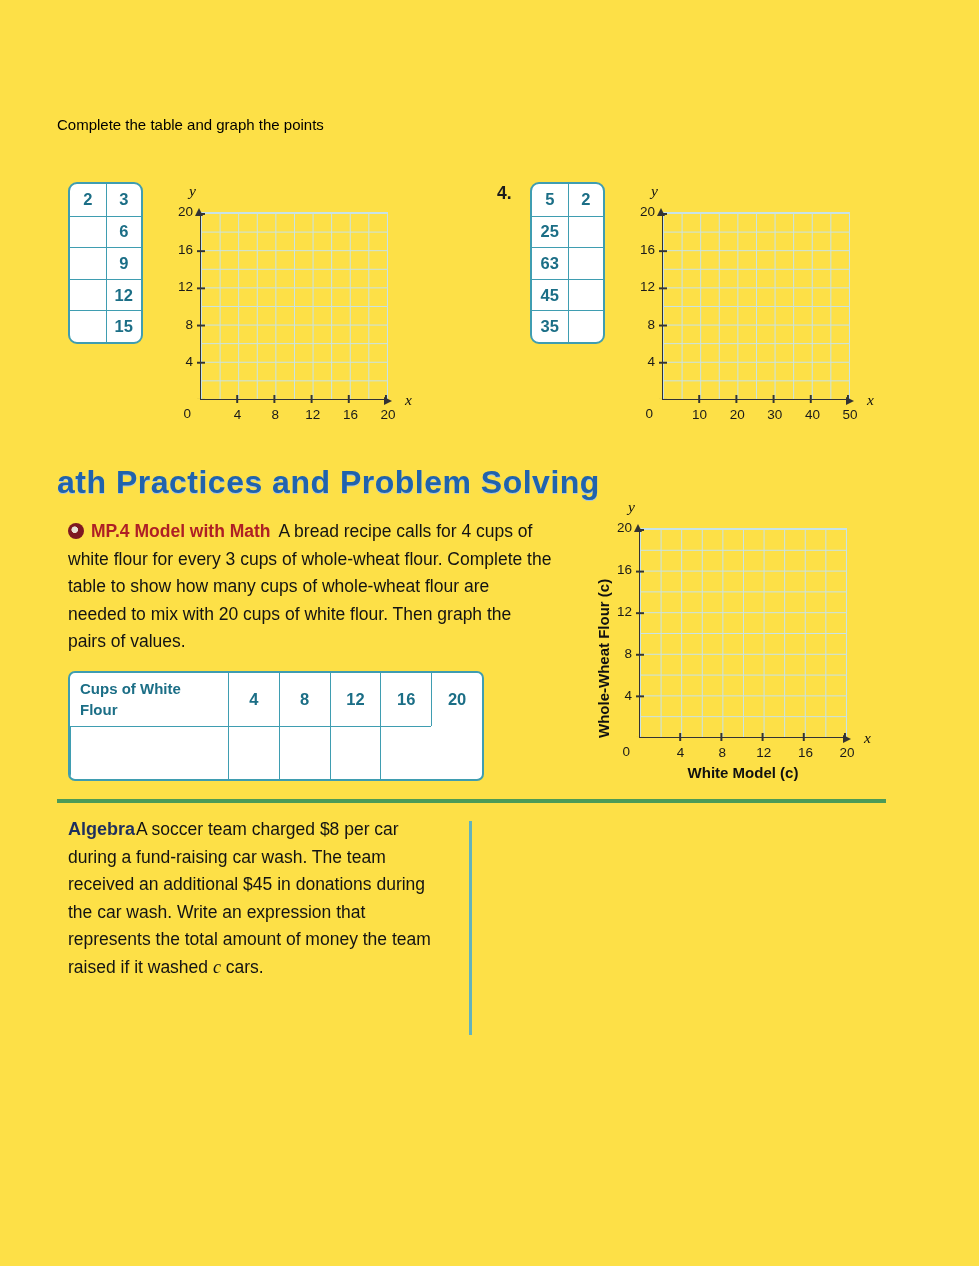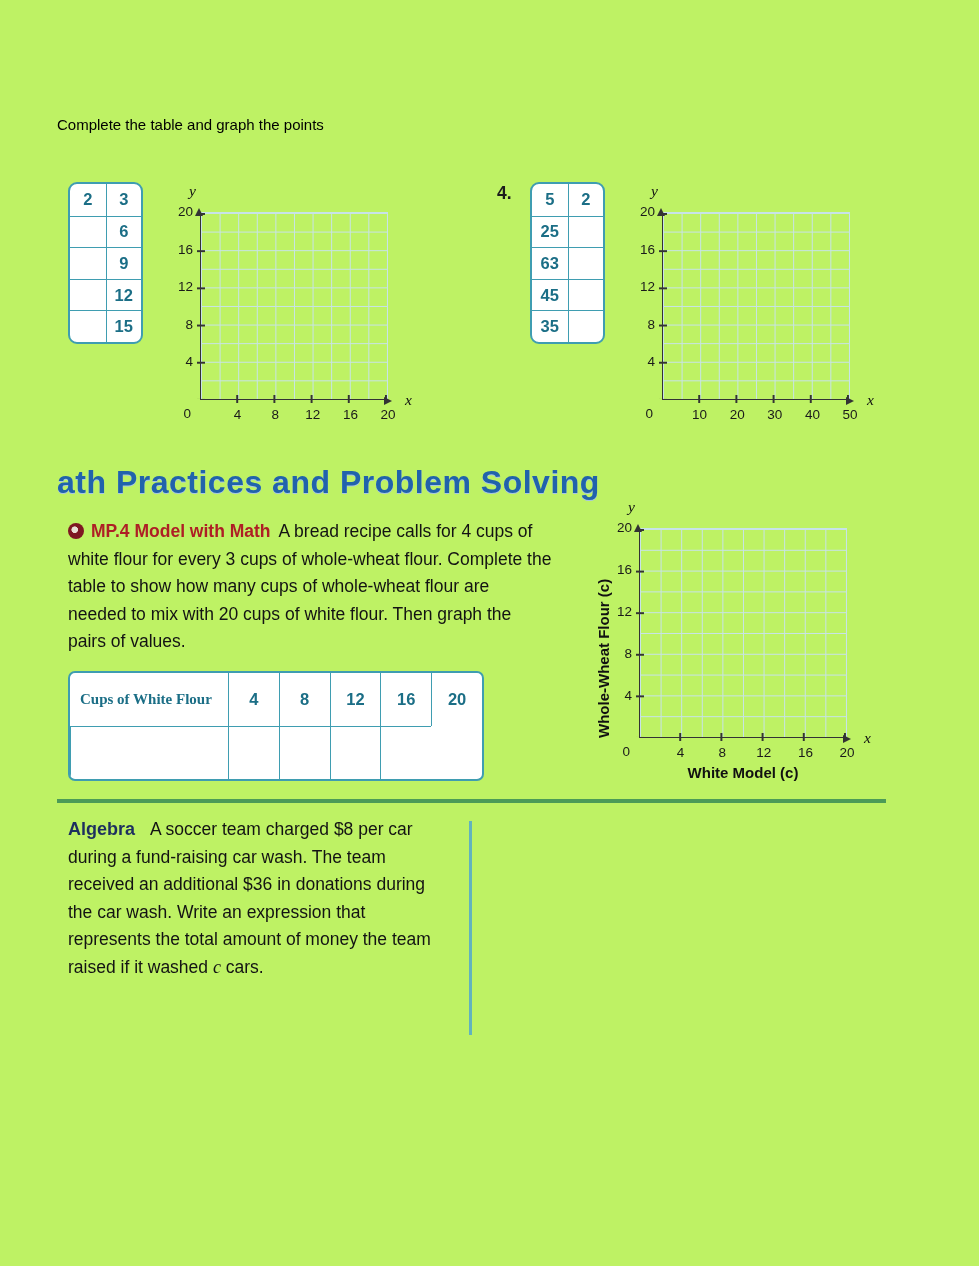--- a/index.html
+++ b/index.html
@@ -7,21 +7,21 @@
     --teal-text:#1b6e86;
     --grid:#c7e3e9;
     --axis:#333;
     --red:#ae1f25;
     --blue:#2163ab;
     --green:#4c9b57;
   }
   *{box-sizing:border-box;}
   html,body{margin:0;padding:0;background:#fff;}
   body{font-family:"Liberation Sans",sans-serif;color:#151515;}
-  .page{position:relative;width:979px;height:1266px;background:#bef264;overflow:hidden;}
+  .page{position:relative;width:979px;height:1266px;background:#fde047;overflow:hidden;}
 
   .instruction{position:absolute;left:57px;top:116px;font-size:15px;color:#000;}
 
   
   .mini-table{position:absolute;display:grid;grid-template-columns:1fr 1fr;grid-auto-rows:31.6px;
     width:75px;border:2.5px solid var(--teal-border);border-radius:9px;overflow:hidden;background:#fff;}
   .mt-cell{display:flex;align-items:center;justify-content:center;font-size:16.5px;
     color:var(--teal-text);font-weight:600;}
   .mt-cell:nth-child(even){border-left:1.6px solid var(--teal-border);}
   .mt-cell:nth-child(n+3){border-top:1.6px solid var(--teal-border);}
@@ -72,31 +72,31 @@
   .mp-icon{display:inline-block;width:16px;height:16px;border-radius:50%;
     background:radial-gradient(circle at 42% 42%,#e9e2d6 0 3px,#7e1822 3.6px);
     vertical-align:-2px;margin-right:7px;}
   .mp-label{color:var(--red);font-weight:bold;margin-right:8px;}
 
   
   .flour-table{position:absolute;left:68px;top:671px;width:416px;display:grid;
     grid-template-columns:158px repeat(5,1fr);grid-auto-rows:53px;
     border:2.5px solid var(--teal-border);border-radius:7px;overflow:hidden;background:#fff;}
   .ft-header{display:flex;align-items:center;padding:4px 8px 4px 10px;
-    color:var(--teal-text);font-weight:bold;font-size:15px;line-height:1.35;font-family:Liberation Serif, serif;}
+    color:var(--teal-text);font-weight:bold;font-size:15px;line-height:1.35;}
   .ft-val{display:flex;align-items:center;justify-content:center;
     color:var(--teal-text);font-weight:600;font-size:16.5px;border-left:1.6px solid var(--teal-border);}
   .flour-table > :nth-child(n+7){border-top:1.6px solid var(--teal-border);}
 
   
   .green-divider{position:absolute;left:57px;top:799px;width:829px;height:3.5px;background:var(--green);}
   .v-divider{position:absolute;left:469px;top:821px;width:2.5px;height:214px;background:#62b3bd;}
   .algebra-block{position:absolute;left:68px;top:816px;width:366px;}
   .algebra-block p{margin:0;font-size:17.5px;line-height:27.5px;color:#131313;}
-  .alg-label{color:#1d2f5f;font-weight:bold;font-size:18px;margin-right:15px;}
+  .alg-label{color:#1d2f5f;font-weight:bold;font-size:18px;margin-right:1px;}
   .algebra-block i{font-family:"Liberation Serif",serif;font-size:18px;}
 </style>
 </head>
 <body>
 
 <div class="page">
 
   <div class="instruction">Complete the table and graph the points</div>
 
   <div class="mini-table" style="left:68px;top:182px;">
@@ -210,19 +210,19 @@
     <span class="xtick" style="left:40%">8</span>
     <span class="xtick" style="left:60%">12</span>
     <span class="xtick" style="left:80%">16</span>
     <span class="xtick" style="left:100%">20</span>
   </div>
 
   <div class="green-divider"></div>
 
   <div class="algebra-block">
     <p>
-      <b class="alg-label">Algebra</b><span>A soccer team charged $8 per car during a fund-raising car wash. The team received an additional $36 in donations during the car wash. Write an expression that represents the total amount of money the team raised if it washed </span><i>c</i><span> cars.</span>
+      <b class="alg-label">Algebra</b><span>A soccer team charged $8 per car during a fund-raising car wash. The team received an additional $45 in donations during the car wash. Write an expression that represents the total amount of money the team raised if it washed </span><i>c</i><span> cars.</span>
     </p>
   </div>
 
   <div class="v-divider"></div>
 
 </div>
 
 </body></html>

